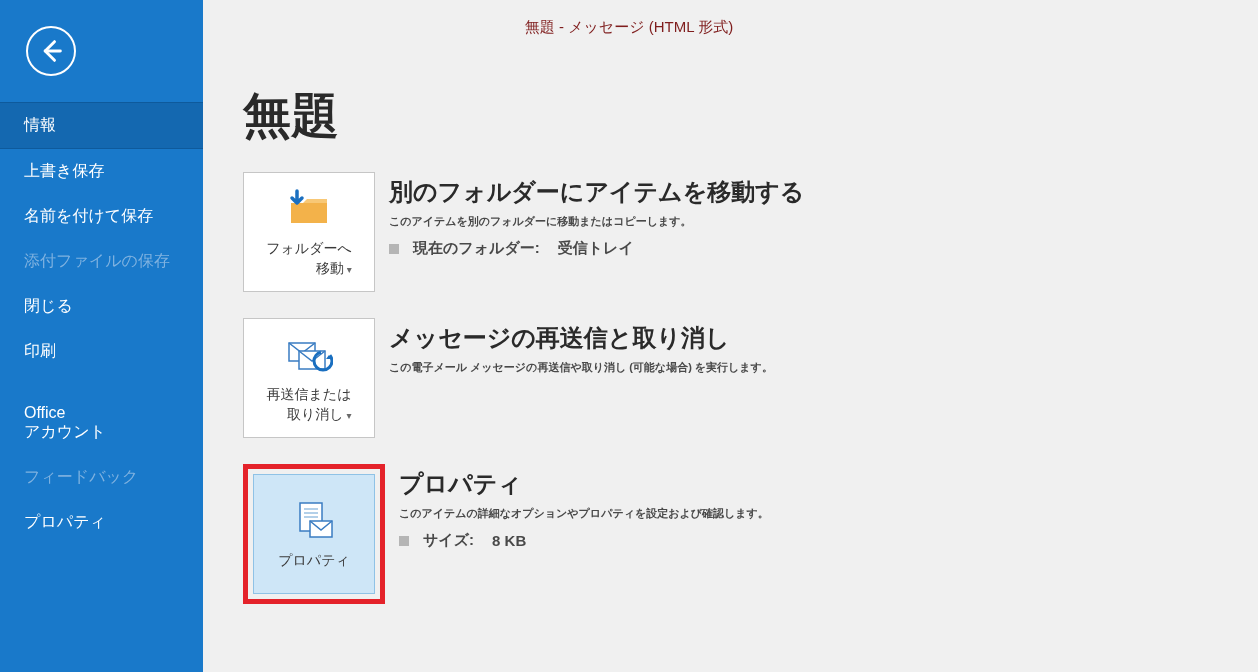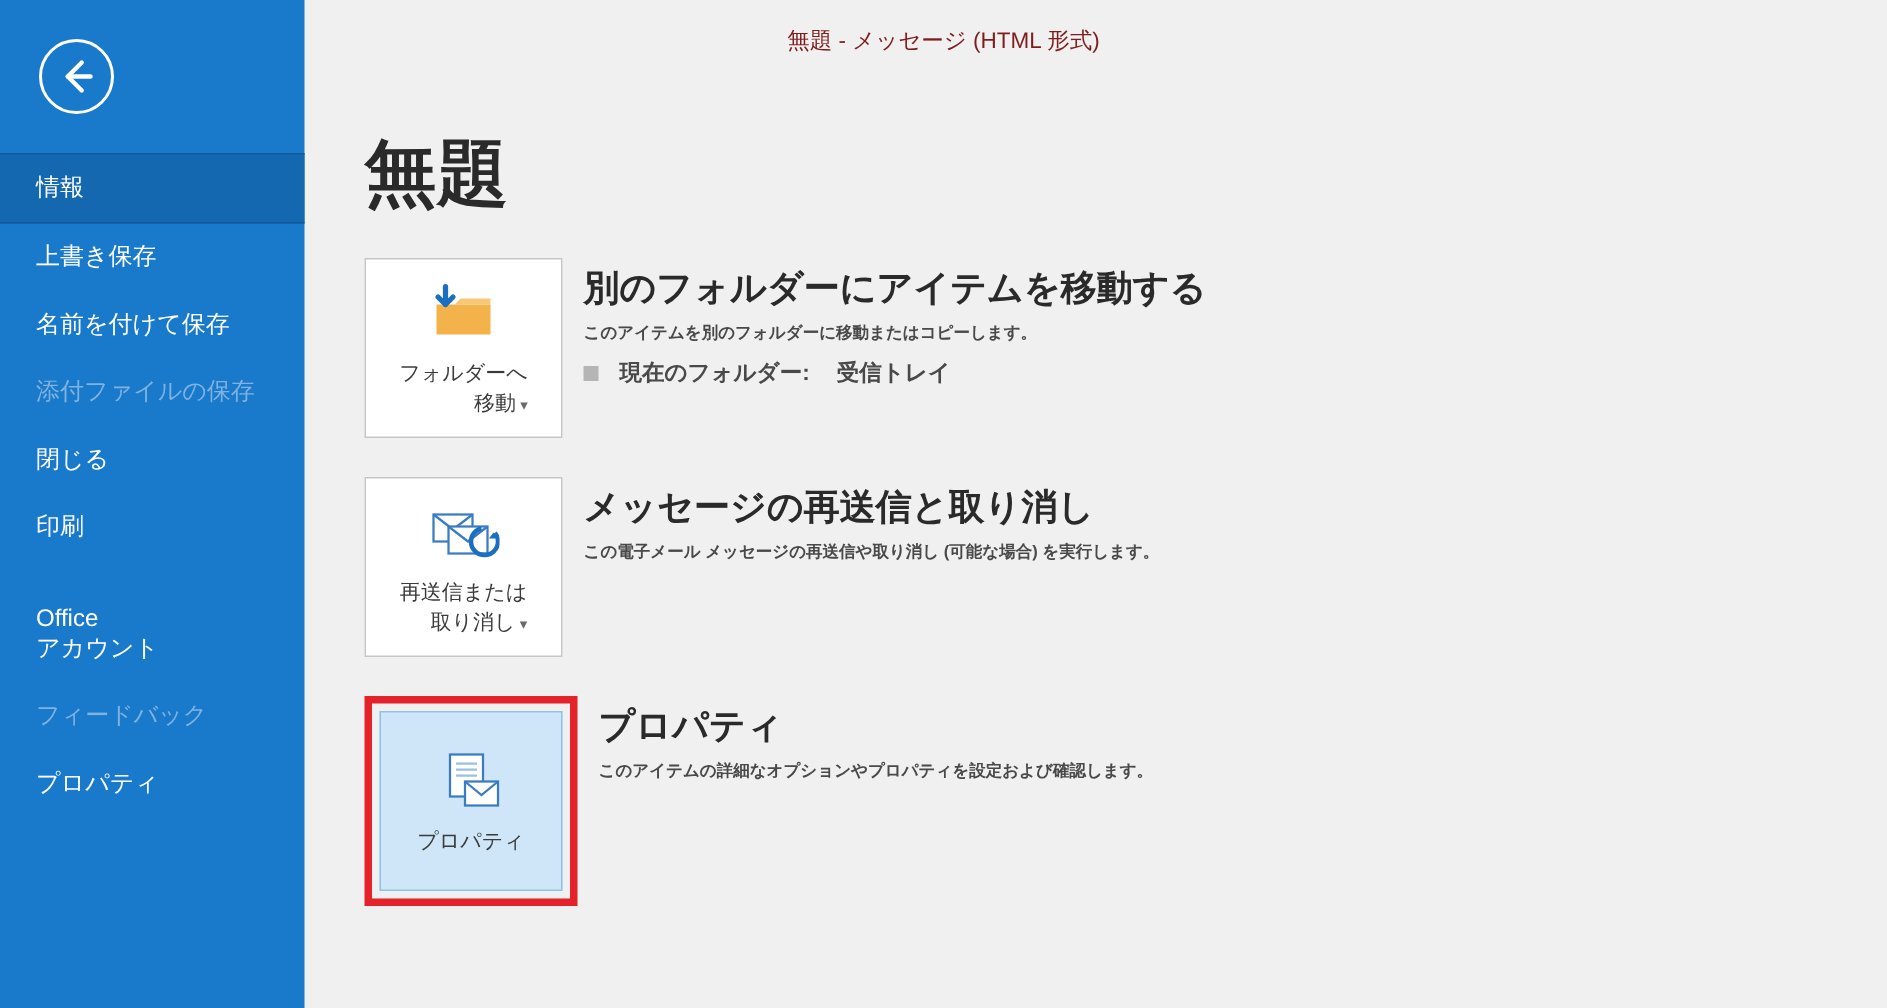--- a/index.html
+++ b/index.html
@@ -192,16 +192,21 @@
             <rect x="20" y="24" width="22" height="16" fill="#fff" stroke="#3a7cc2" stroke-width="1.5"></rect>
             <path d="M20 24 L31 33 L42 24" stroke="#3a7cc2" stroke-width="1.5" fill="none"></path>
           </svg>
         </div>
         <div class="tile-label">プロパティ</div>
       </div>
     </div>
     <div class="sec-body">
       <div class="sec-title">プロパティ</div>
       <div class="sec-desc">このアイテムの詳細なオプションやプロパティを設定および確認します。</div>
+      <div class="kv">
+        <span class="kv-bullet"></span>
+        <span class="kv-label">サイズ:</span>
+        <span>8 KB</span>
+      </div>
     </div>
   </div>
 
 </div>
 
 </body></html>

